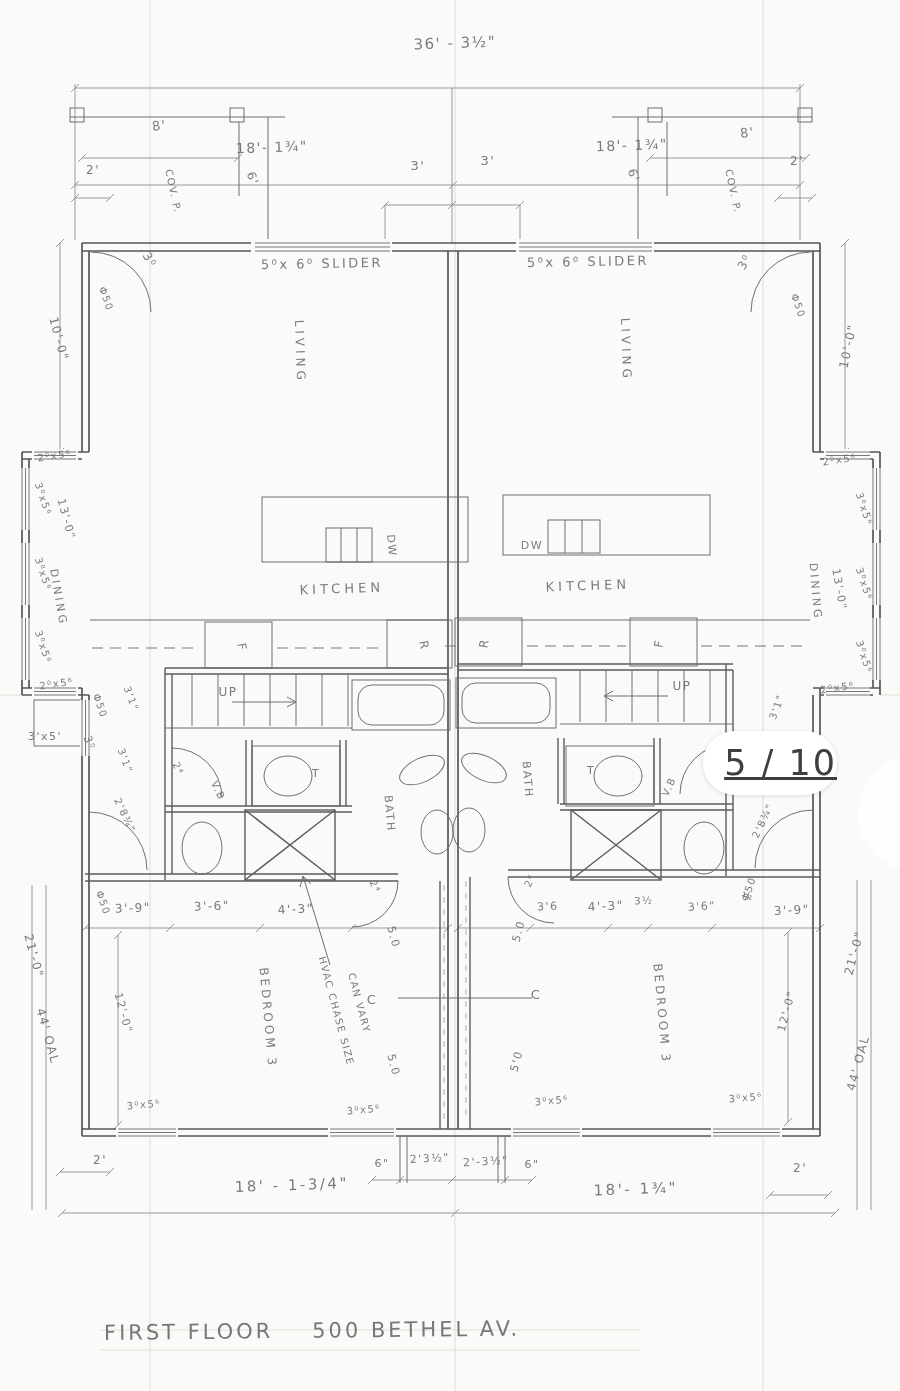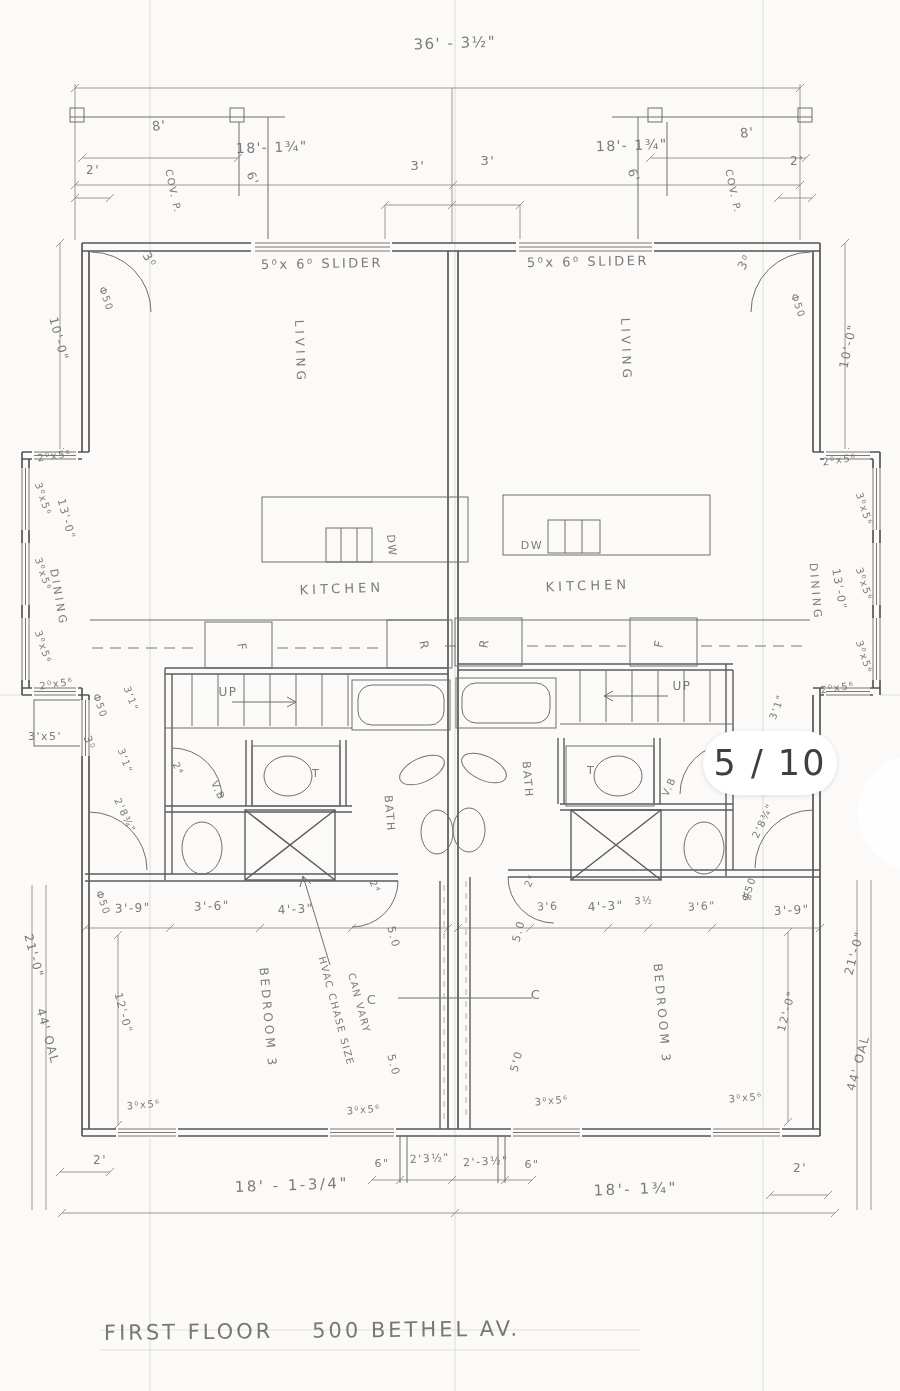--- a/index.html
+++ b/index.html
@@ -11,22 +11,22 @@
   .d{stroke:#8f8f8f;stroke-width:.9;fill:none;}
   .dash{stroke:#787878;stroke-width:1;stroke-dasharray:11 7;fill:none;}
   .dash2{stroke:#9a9a9a;stroke-width:.8;stroke-dasharray:6 6;fill:none;}
   .mask{fill:#fbfaf8;stroke:none;}
   .win{stroke:#6a6a6a;stroke-width:.9;fill:none;}
   .fold2{stroke:#ebebe7;stroke-width:2;fill:none;}
   .dlight{stroke:#dfdfda;stroke-width:1;fill:none;}
   .fix{stroke:#6f6f6f;stroke-width:1;fill:none;}
   .lbl{fill:var(--pencil,#6a6a6a);font-family:"DejaVu Sans",sans-serif;opacity:.88;}
   #badge{position:absolute;left:703px;top:731px;width:134px;height:64px;border-radius:34px;
-    background:var(--badge-bg,#fff);color:var(--badge-text,#3c4043);display:flex;align-items:center;justify-content:center;
-    font-size:35px;letter-spacing:2px;box-shadow:0 1px 5px rgba(0,0,0,.12);}
+    background:var(--badge-bg,#fff);color:var(--badge-text,#3c4043);display:flex;align-items:center;justify-content:flex-end;
+    font-size:35px;letter-spacing:2px;box-shadow:0 1px 5px rgba(0,0,0,.12);text-decoration:underline;}
   #next-circle{position:absolute;left:858px;top:755px;width:116px;height:116px;border-radius:50%;
     background:rgba(255,255,255,.78);}
   #title{position:absolute;left:104px;top:1318px;width:560px;font-size:21px;letter-spacing:3px;
     color:var(--pencil,#6a6a6a);white-space:pre;transform:rotate(-.6deg);opacity:.9;}
 </style>
 </head>
 <body>
 
 <div id="stage">
 

